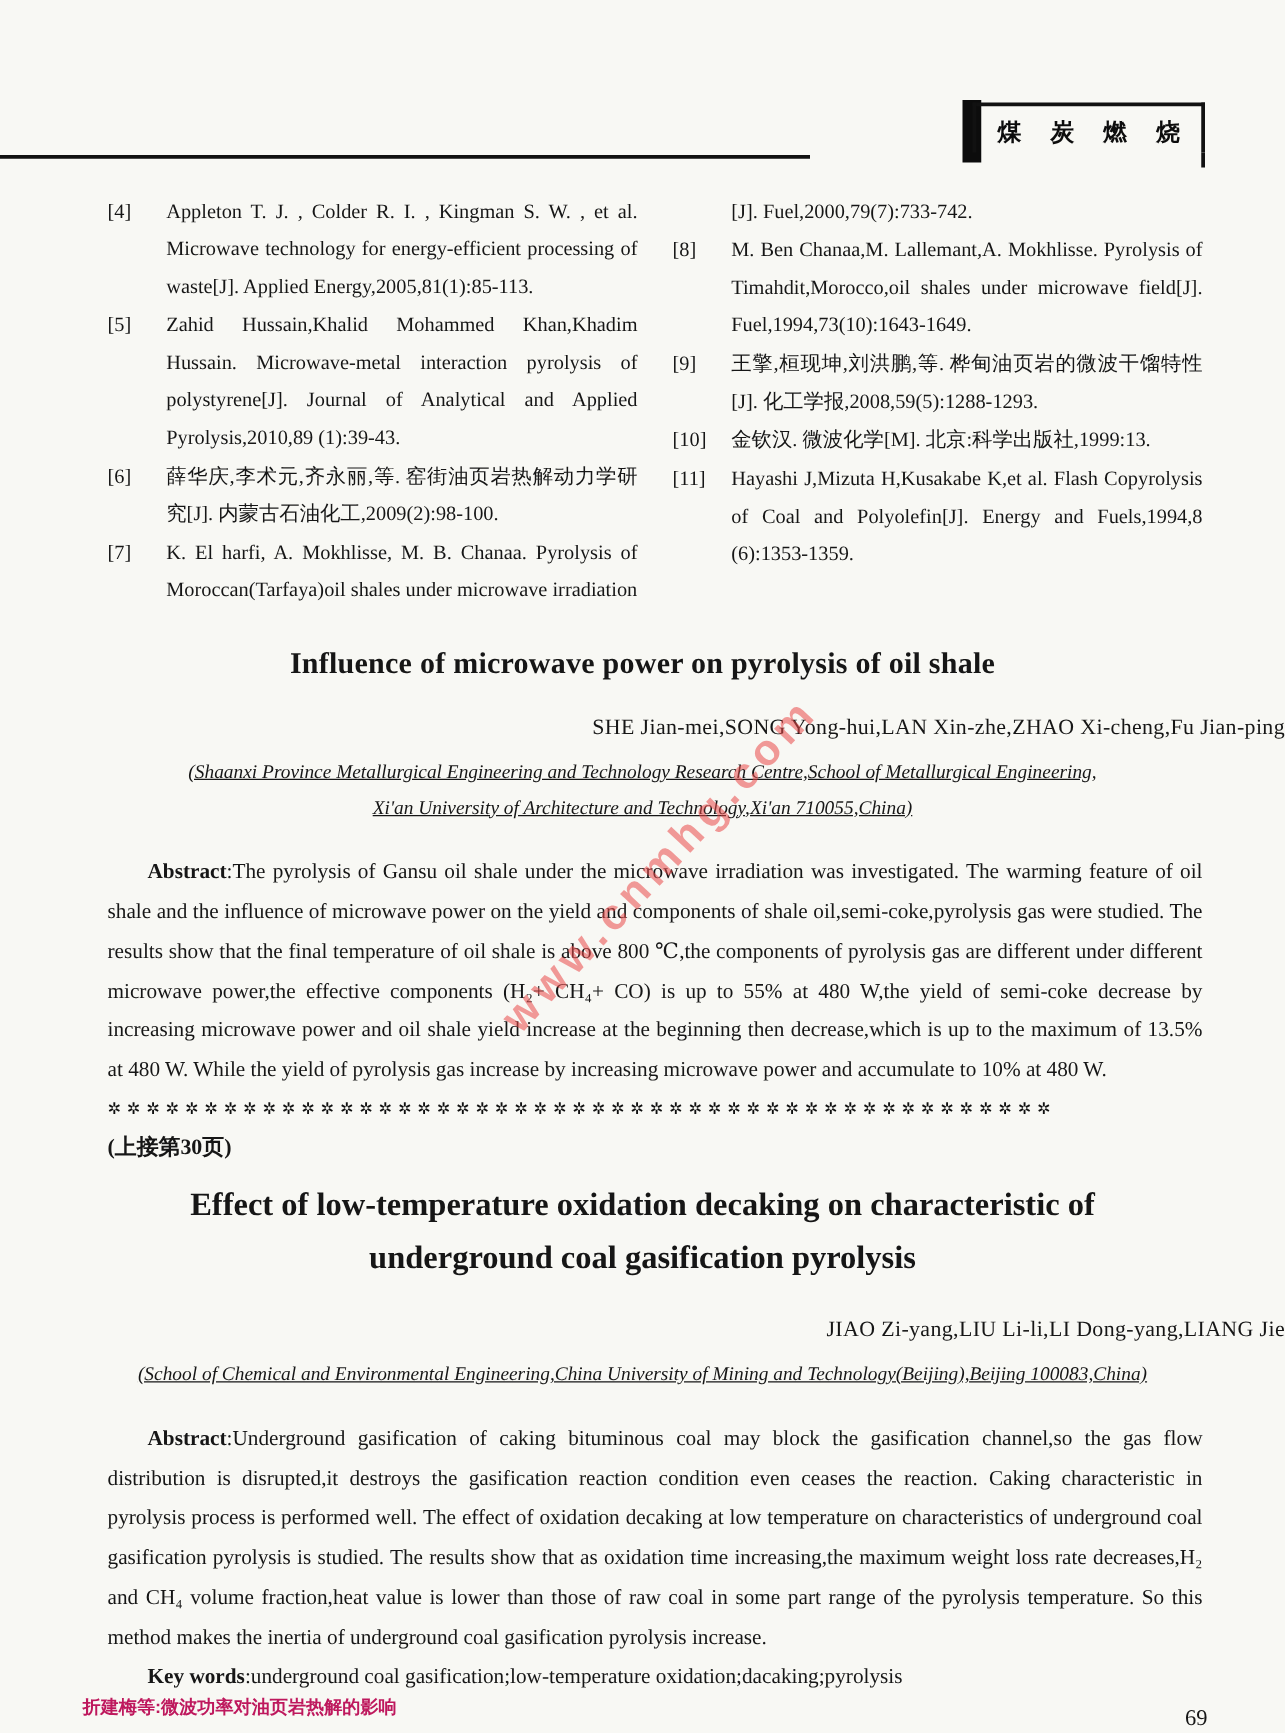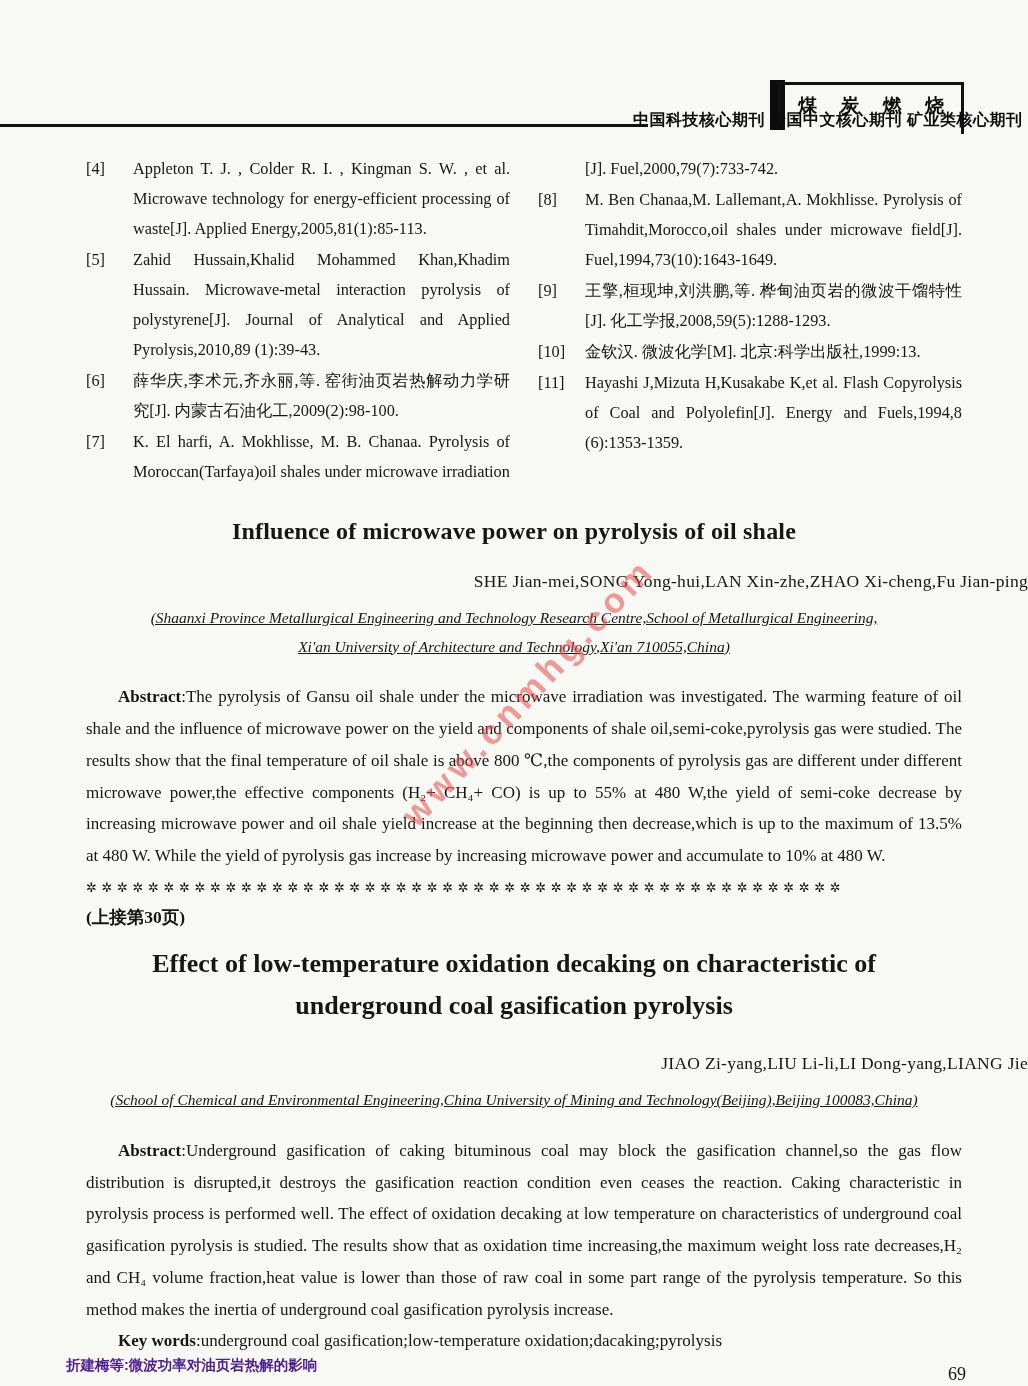--- a/index.html
+++ b/index.html
@@ -94,21 +94,21 @@
     font-weight: bold; font-size: 17.5px;
   }
 
   
   .footer {
     position: absolute; left: 66px; right: 62px; top: 1356px;
     display: flex; justify-content: space-between; align-items: flex-start;
   }
   .footer-article {
     font-family: "Liberation Sans", "DejaVu Sans", sans-serif;
-    font-weight: bold; font-size: 14.5px; color: #4c1d95;
+    font-weight: bold; font-size: 14.5px; color: #be185d;
   }
   .footer-page { font-size: 18px; font-weight: normal; margin-top: 8px; }
 
   
   .watermark {
     position: absolute; left: 318px; top: 672px; width: 420px;
     text-align: center;
     transform: rotate(-47deg);
     font-family: "Liberation Sans", "DejaVu Sans", sans-serif;
     font-size: 35px; font-weight: bold; letter-spacing: 5px;
@@ -120,21 +120,20 @@
 <body>
 
 <div class="page">
 
   <div class="hdr">
     <div class="hdr-rule"></div>
     <div class="hdr-thickbar"></div>
     <div class="hdr-box">
       <span class="hdr-box-title">煤 炭 燃 烧</span>
     </div>
-    <div class="hdr-tagline">中国科技核心期刊 全国中文核心期刊 矿业类核心期刊</div>
     <div class="hdr-tail"></div>
   </div>
 
   <div class="refs">
     <div class="refs-col">
       <div class="ref-item">
         <span class="ref-id">[4]</span>
         <span class="ref-text">Appleton T. J. , Colder R. I. , Kingman S. W. , et al. Microwave technology for energy-efficient processing of waste[J]. Applied Energy,2005,81(1):85-113.</span>
       </div>
       <div class="ref-item">

